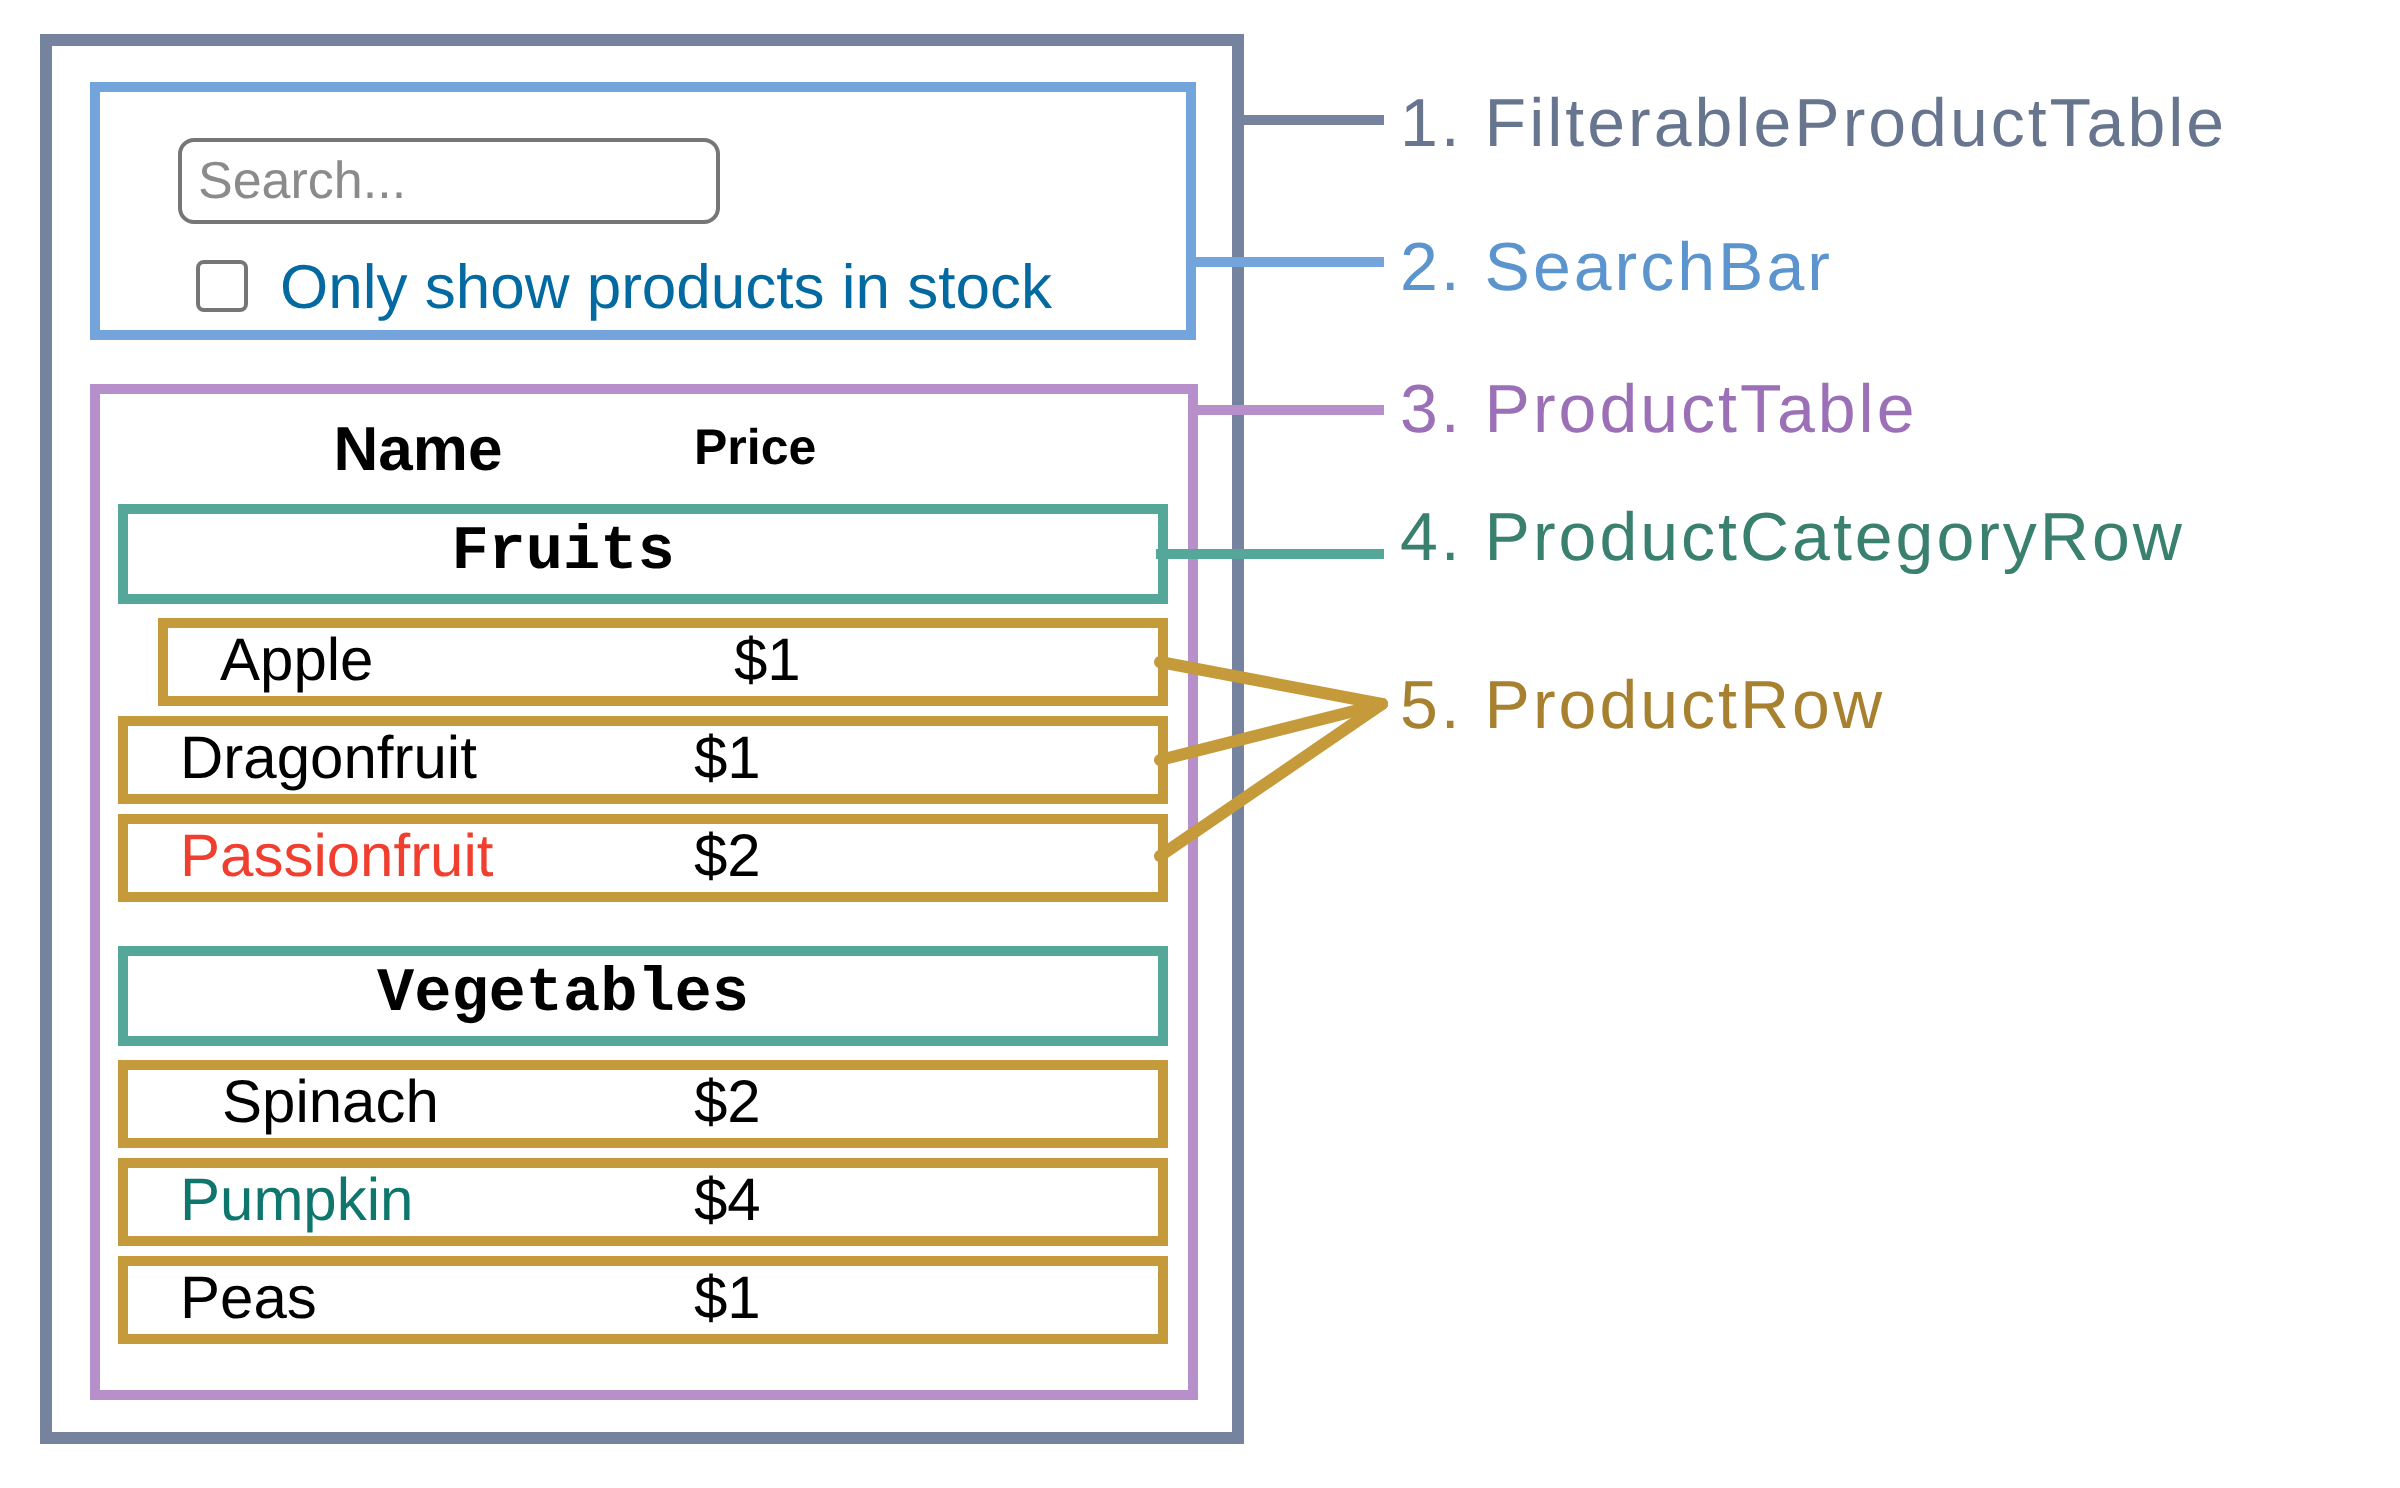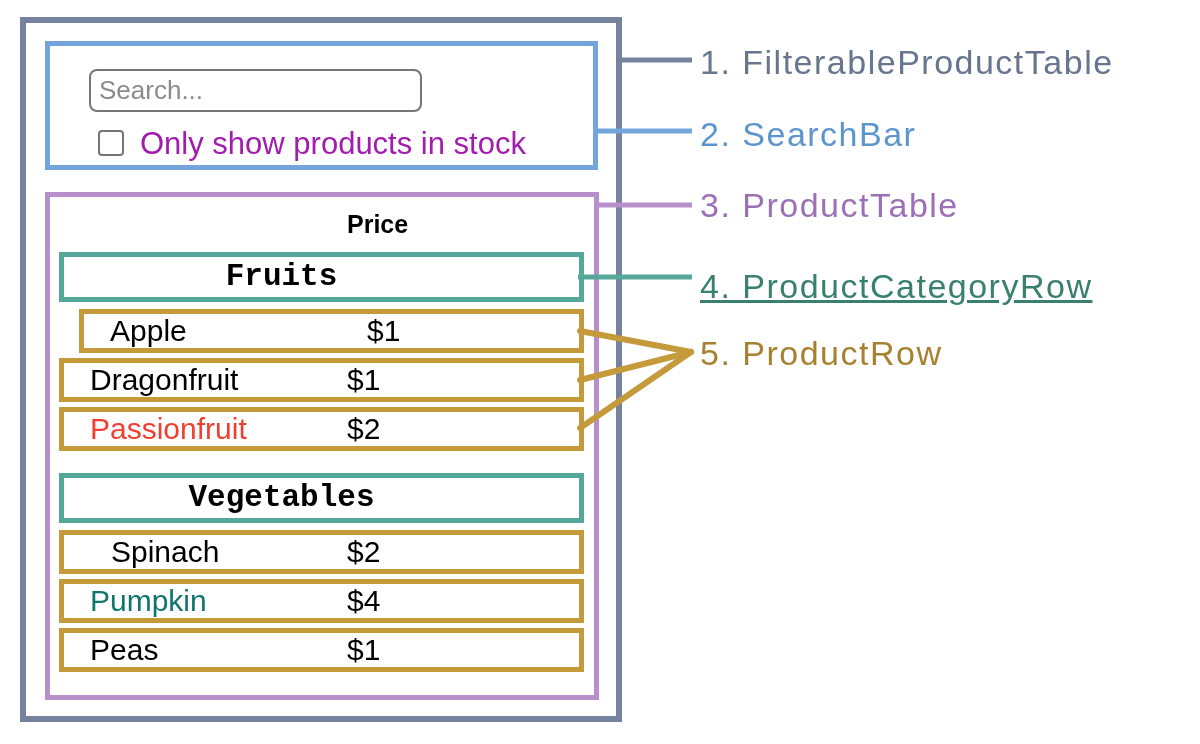--- a/index.html
+++ b/index.html
@@ -6,28 +6,28 @@
   #canvas{position:relative;width:1200px;height:744px;background:#ffffff;
           font-family:"Liberation Sans",sans-serif;overflow:hidden;}
 
   
   .box{position:absolute;box-sizing:border-box;border-style:solid;background:transparent;}
   #outer-box {left:20px;top:17px;width:602px;height:705px;border-width:6px;}
   #search-box{left:45px;top:41px;width:553px;height:129px;border-width:5px;}
   #table-box {left:45px;top:192px;width:554px;height:508px;border-width:5px;}
 
   
-  #search-input{position:absolute;left:89px;top:69px;width:333px;height:43px;box-sizing:border-box;
+  #search-input{position:absolute;left:89px;top:69px;width:271px;height:43px;box-sizing:border-box;
     border:2px solid #767676;border-radius:8px;font-size:26px;color:#555;padding:0 8px;
     font-family:"Liberation Sans",sans-serif;background:#fff;outline:none;}
   #search-input::placeholder{color:#8b8b8b;opacity:1;}
   #stock-checkbox{position:absolute;left:98px;top:130px;width:26px;height:26px;box-sizing:border-box;
     border:2px solid #767676;border-radius:4px;background:#fff;cursor:pointer;}
   #checkbox-label{position:absolute;left:140px;top:128px;font-size:31px;line-height:31px;
-    color:#a21caf;white-space:nowrap;}
+    color:#0369a1;white-space:nowrap;}
 
   
   #table-header{position:absolute;left:59px;top:197px;width:525px;height:55px;line-height:55px;}
   .hdr-name{display:inline-block;width:300px;text-align:center;font-weight:bold;font-size:31px;color:#000;}
   .hdr-price{position:absolute;left:288px;top:0;font-weight:bold;font-size:25px;color:#000;}
 
   
   #rows{position:absolute;left:59px;top:252px;width:525px;}
   .trow{position:relative;box-sizing:border-box;border:5px solid transparent;background:#fff;}
   .trow.product{height:44px;margin-top:5px;}
@@ -53,20 +53,21 @@
 
   <div class="box" id="outer-box" style="border-color: rgb(118, 131, 158);"></div>
 
   <div class="box" id="search-box" style="border-color: rgb(115, 165, 220);"></div>
   <input id="search-input" type="text" placeholder="Search..." style="">
   <span id="stock-checkbox"></span>
   <span id="checkbox-label">Only show products in stock</span>
 
   <div class="box" id="table-box" style="border-color: rgb(183, 143, 203);"></div>
   <div id="table-header">
+    <span class="hdr-name">Name</span>
     <span class="hdr-price">Price</span>
   </div>
 
   <div id="rows">
       <div class="trow category" style="border-color: rgb(85, 167, 154);">
         <span class="cat-label">Fruits</span>
       </div>
       <div class="trow product" style="border-color: rgb(196, 154, 58); margin-left: 20px;"><span class="pname">Apple</span><span class="pprice">$1</span></div>
       <div class="trow product" style="border-color: rgb(196, 154, 58);"><span class="pname">Dragonfruit</span><span class="pprice">$1</span></div>
       <div class="trow product" style="border-color: rgb(196, 154, 58);"><span class="pname" style="color: rgb(240, 62, 47);">Passionfruit</span><span class="pprice">$2</span></div>
@@ -75,21 +76,21 @@
       </div>
       <div class="trow product" style="border-color: rgb(196, 154, 58); padding-left: 21px;"><span class="pname">Spinach</span><span class="pprice">$2</span></div>
       <div class="trow product" style="border-color: rgb(196, 154, 58);"><span class="pname" style="color: #0f766e;">Pumpkin</span><span class="pprice">$4</span></div>
       <div class="trow product" style="border-color: rgb(196, 154, 58);"><span class="pname">Peas</span><span class="pprice">$1</span></div>
     </div>
 
   <div id="legend">
       <div class="legend-item" style="top: 42px; color: rgb(103, 117, 143);">1. FilterableProductTable</div>
       <div class="legend-item" style="top: 114px; color: rgb(92, 149, 206);">2. SearchBar</div>
       <div class="legend-item" style="top: 185px; color: rgb(155, 112, 182);">3. ProductTable</div>
-      <div class="legend-item" style="top: 266px; color: rgb(57, 128, 111); text-decoration: underline;">4. ProductCategoryRow</div>
+      <div class="legend-item" style="top: 249px; color: rgb(57, 128, 111);">4. ProductCategoryRow</div>
       <div class="legend-item" style="top: 333px; color: rgb(167, 129, 47);">5. ProductRow</div>
     </div>
 
   <svg id="connectors" width="1200" height="744">
     <line x1="616" y1="60" x2="692" y2="60" stroke-width="5" stroke="#76839E"></line>
     <line x1="595" y1="131" x2="692" y2="131" stroke-width="5" stroke="#73A5DC"></line>
     <line x1="596" y1="205" x2="692" y2="205" stroke-width="5" stroke="#B78FCB"></line>
     <line x1="578" y1="277" x2="692" y2="277" stroke-width="5" stroke="#55A79A"></line>
     <line x1="580" y1="331" x2="691" y2="352" stroke-width="6" stroke-linecap="round" stroke="#C49A3A"></line>
     <line x1="580" y1="380" x2="691" y2="352" stroke-width="6" stroke-linecap="round" stroke="#C49A3A"></line>

